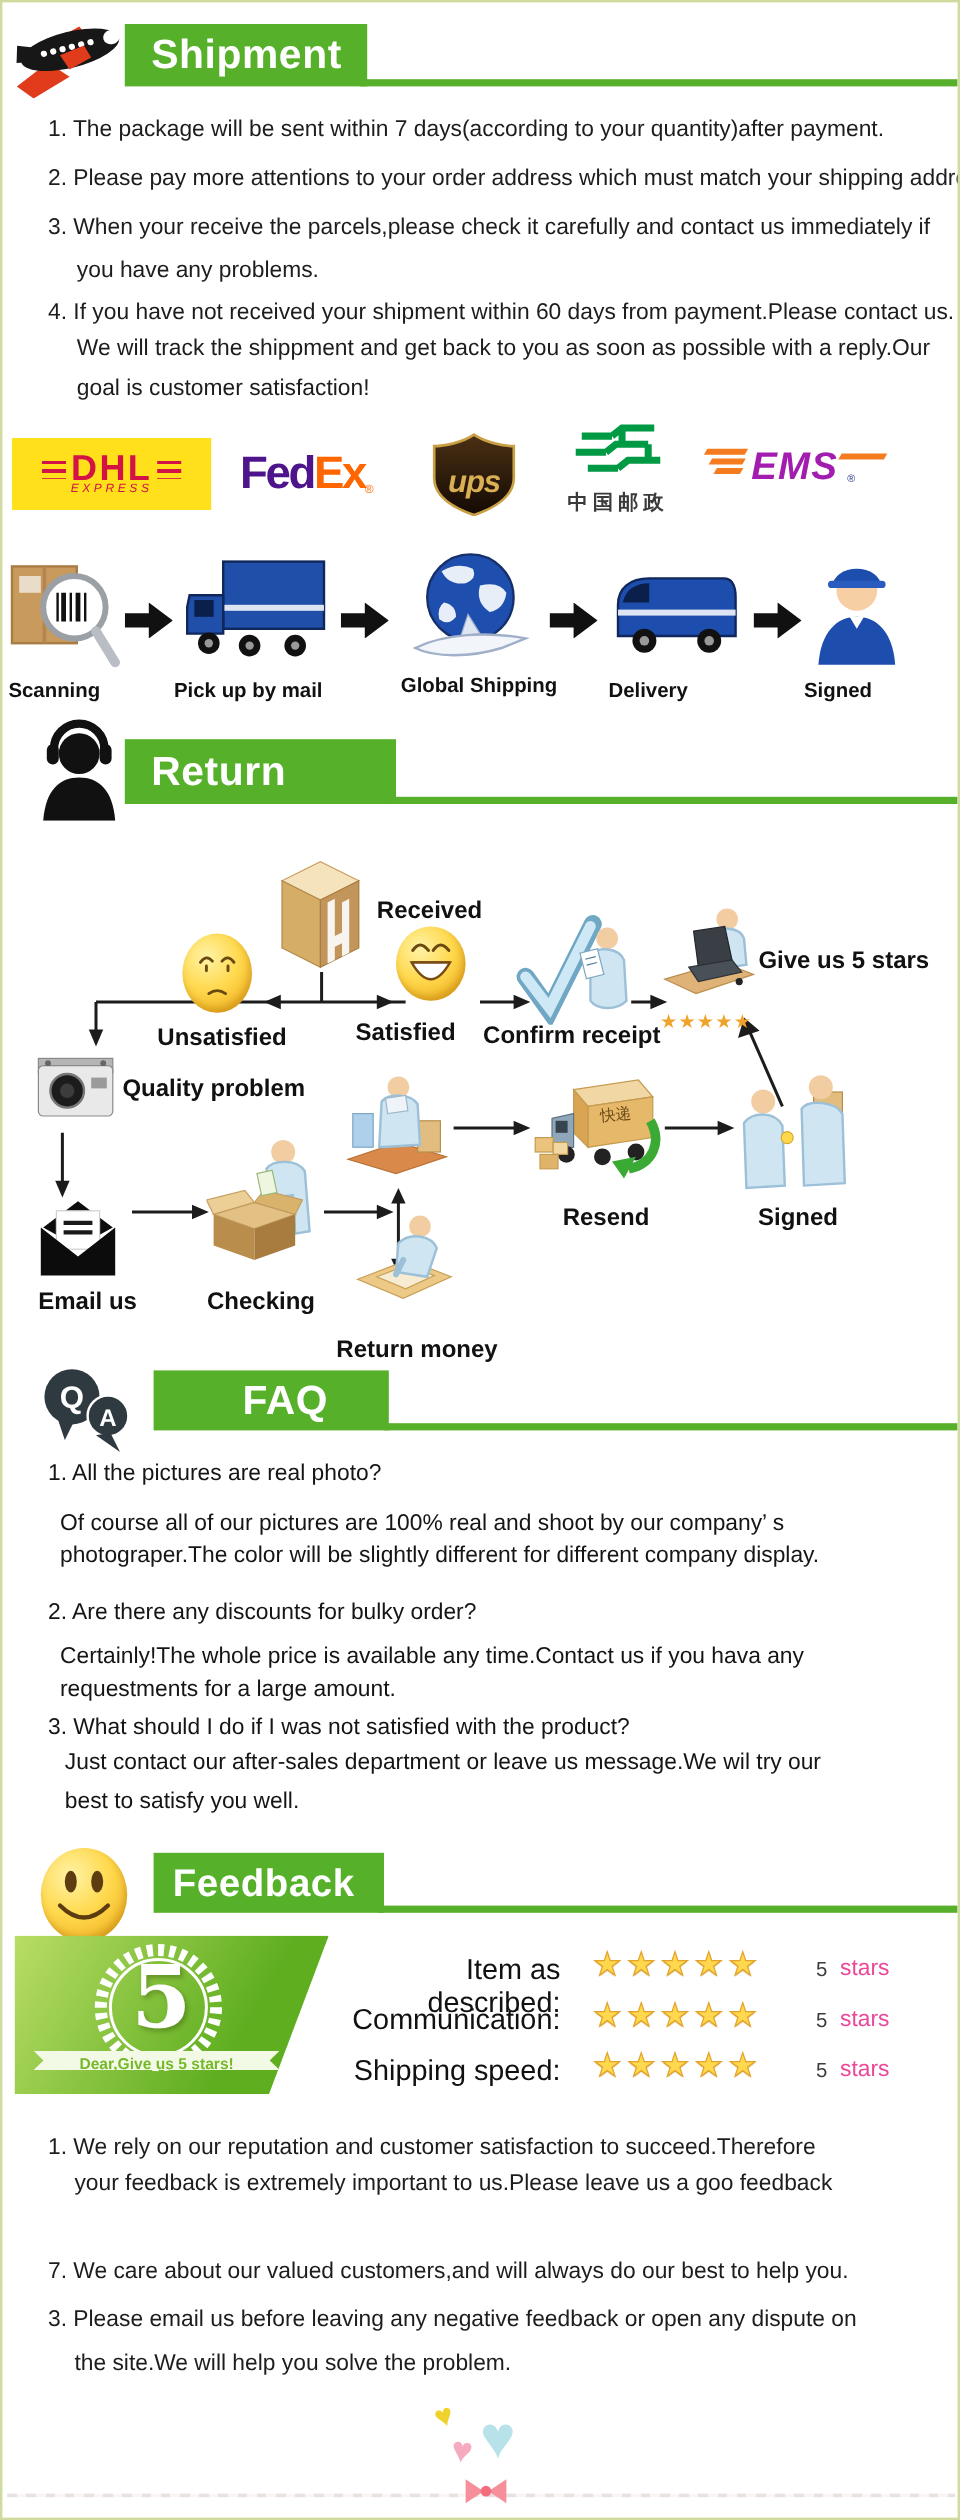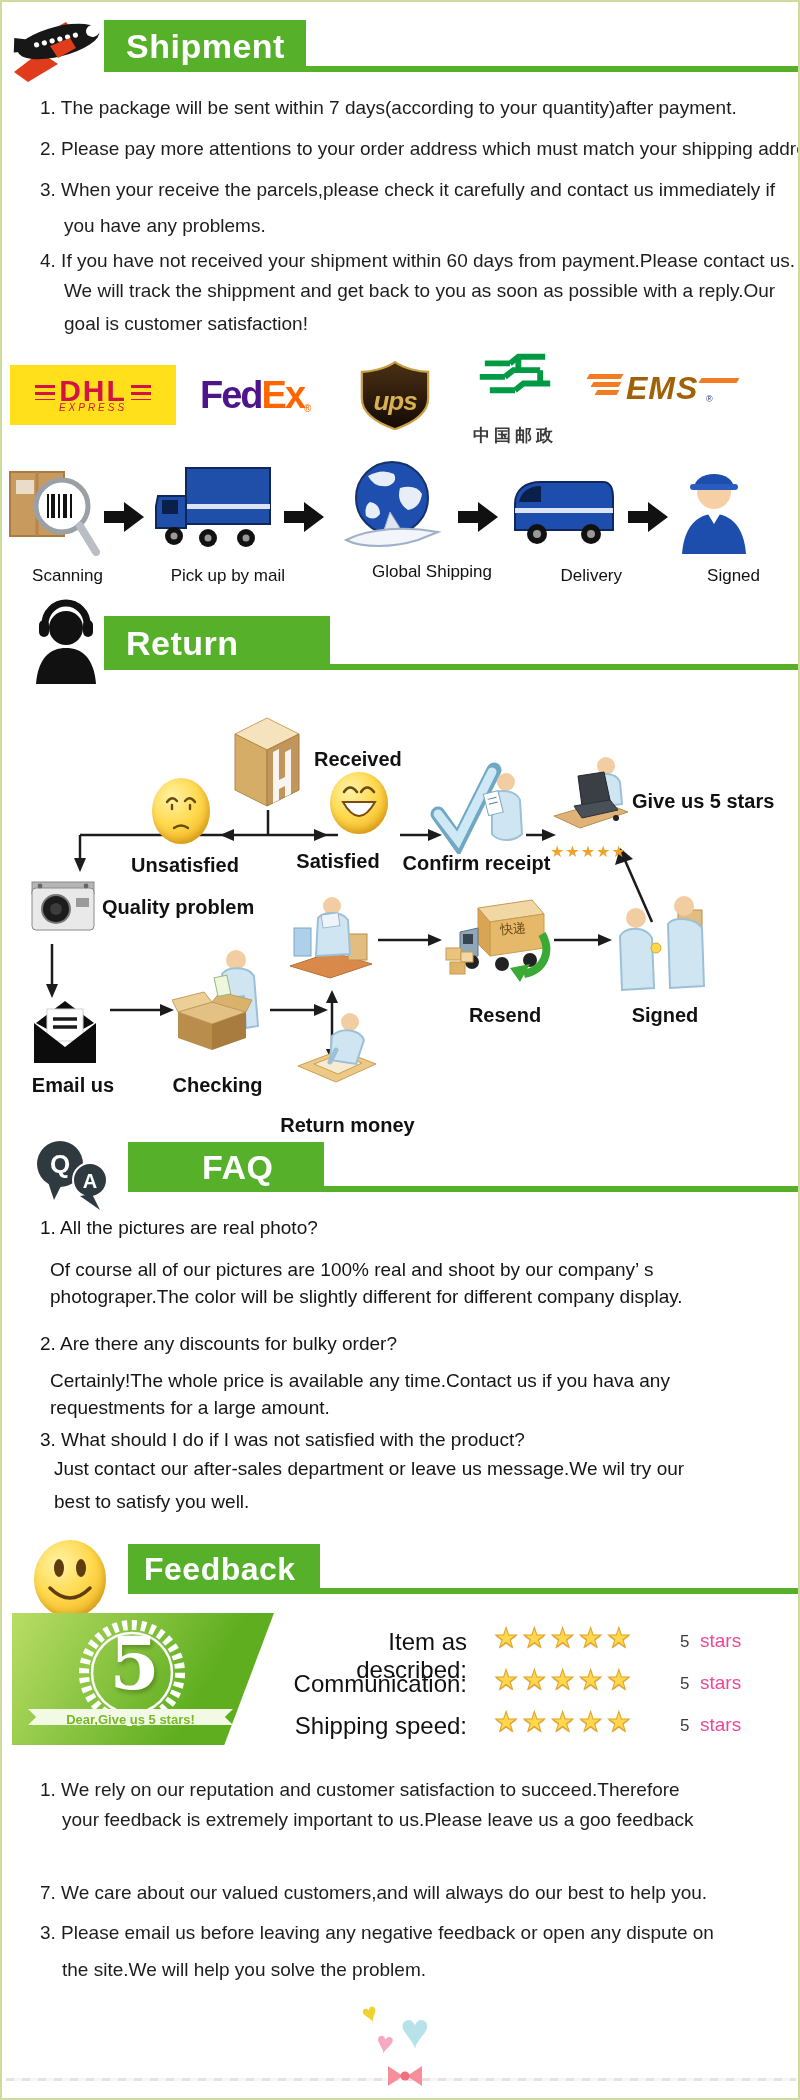--- a/index.html
+++ b/index.html
@@ -22,28 +22,28 @@
       background:repeating-linear-gradient(#d31245 0 3px,transparent 3px 7px);vertical-align:middle;}
   .dhl .sub{font-size:10px;font-style:italic;color:#d31245;letter-spacing:3px;margin-top:-2px;}
   .fedex{position:absolute;left:198px;top:368px;width:135px;height:50px;display:flex;align-items:center;}
   .fedex .p1{font-size:38px;font-weight:bold;color:#4d148c;letter-spacing:-2px;}
   .fedex .p2{font-size:38px;font-weight:bold;color:#ff6600;letter-spacing:-2px;}
   .fedex .reg{font-size:10px;color:#ff6600;align-self:flex-end;margin-bottom:6px;}
   .ups-wrap{position:absolute;left:356px;top:358px;width:74px;height:70px;}
   .ups-txt{position:absolute;left:0;top:26px;width:74px;text-align:center;font-size:26px;font-weight:bold;
            color:#d9b053;font-style:italic;letter-spacing:-1px;}
   .cpost{position:absolute;left:448px;top:348px;width:130px;text-align:center;}
-  .cpost .t{font-size:17px;font-weight:bold;color:#3a3a3a;letter-spacing:4px;margin-top:18px;}
+  .cpost .t{font-size:17px;font-weight:bold;color:#3a3a3a;letter-spacing:4px;margin-top:0;}
   .ems{position:absolute;left:586px;top:366px;width:150px;height:44px;}
   .ems .t{position:absolute;left:38px;top:2px;font-size:32px;font-weight:900;font-style:italic;
-          color:#a16207;letter-spacing:1px;}
+          color:#a21caf;letter-spacing:1px;}
   .ems .reg{position:absolute;left:118px;top:26px;font-size:9px;color:#26398f;}
   .ems .bar{position:absolute;height:5px;background:#f47b20;transform:skewX(-30deg);}
   
-  .proc-label{position:absolute;top:112px;text-align:right;font-weight:normal;font-size:17px;color:#111;}
+  .proc-label{position:absolute;top:112px;text-align:left;font-weight:bold;font-size:17px;color:#111;}
   
   .flow-label{position:absolute;font-size:20px;font-weight:bold;color:#111;text-align:center;white-space:nowrap;}
   .flow-stars{position:absolute;font-size:16px;color:#f0a32a;letter-spacing:1px;}
   
   .smiley{position:absolute;border-radius:50%;
      background:radial-gradient(circle at 35% 30%,#fff3a6,#ffd94e 45%,#f2b322 85%,#dfa00f);
      box-shadow:inset -2px -4px 6px rgba(160,100,0,.35);}
   
   .faq-q{position:absolute;font-size:19px;color:#151515;white-space:nowrap;}
   .faq-a{position:absolute;font-size:19px;color:#151515;white-space:nowrap;}

